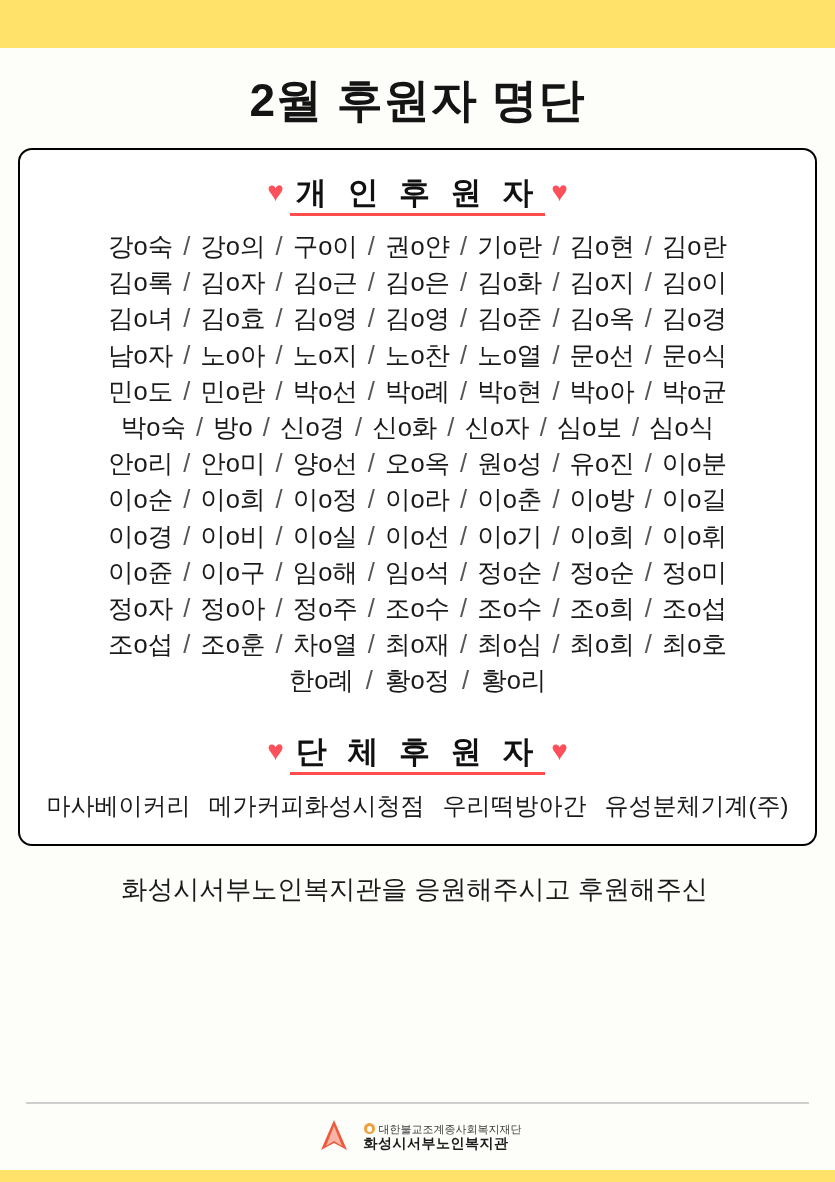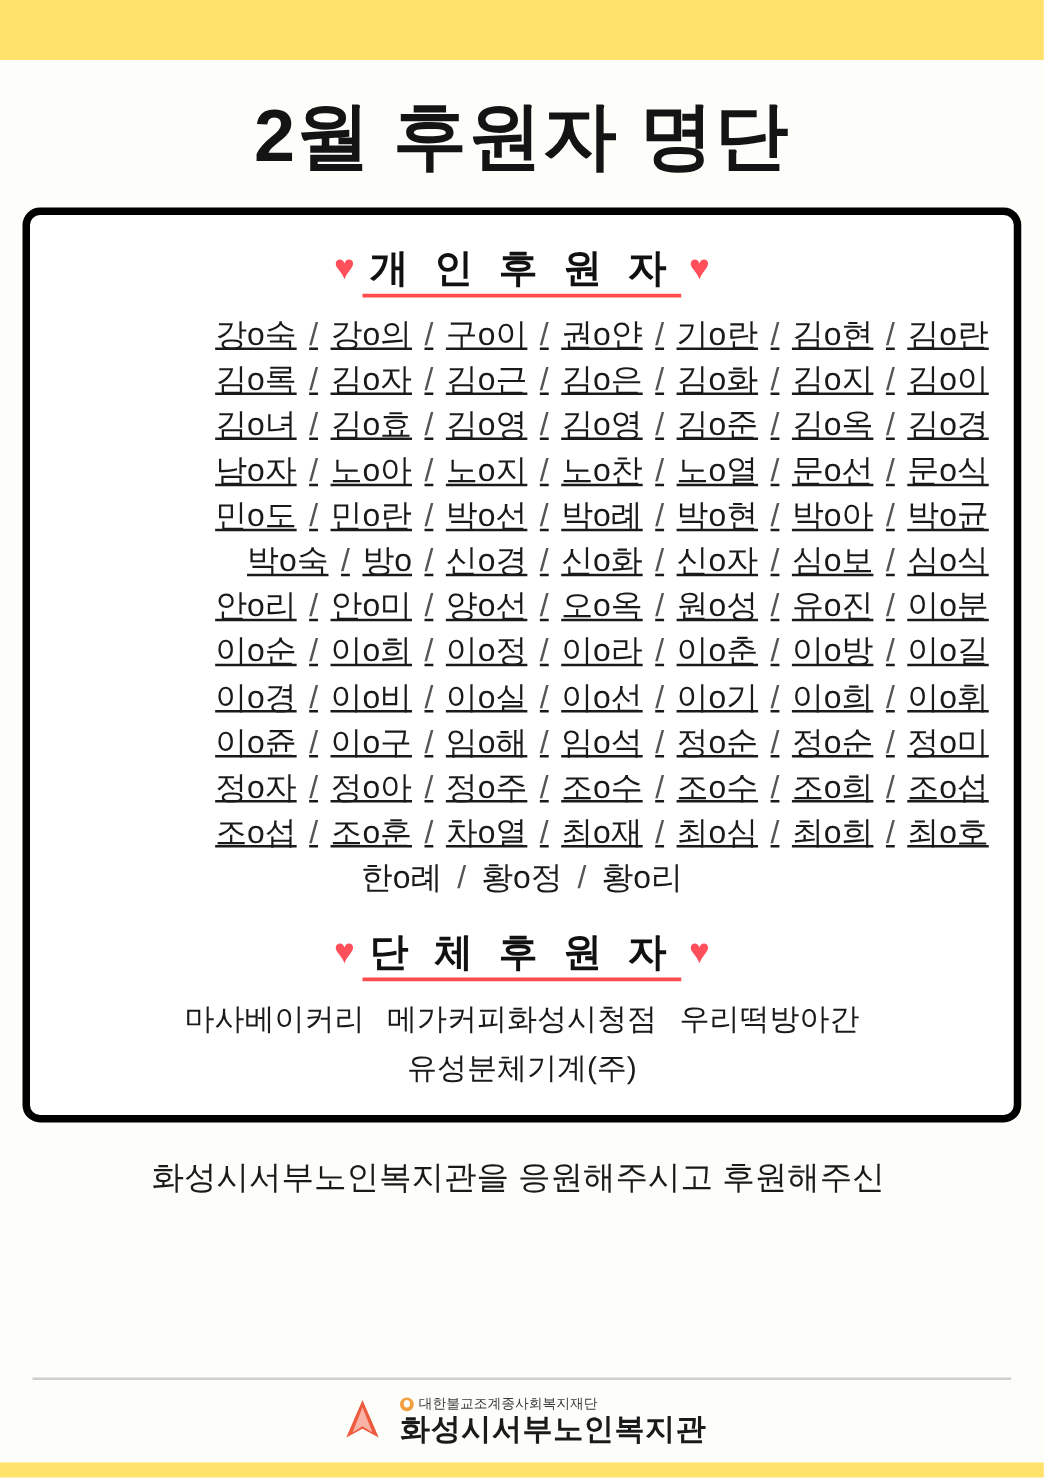--- a/index.html
+++ b/index.html
@@ -28,29 +28,29 @@
     flex: 0 0 auto;
   }
   .bottom-band {
     height: 12px;
     background: #ffe269;
     flex: 0 0 auto;
   }
   .title {
     flex: 0 0 auto;
     text-align: center;
-    font-size: 59px;
+    font-size: 46px;
     font-weight: bold;
     letter-spacing: 1px;
     color: #141414;
     padding: 22px 0 16px 0;
   }
   .card {
     margin: 0 18px;
-    border: 6px solid #000000;
+    border: 2px solid #000000;
     border-radius: 14px;
     background: #ffffff;
     padding: 16px 14px 18px 14px;
     box-sizing: border-box;
     flex: 0 0 auto;
   }
   .section-head {
     text-align: center;
     font-size: 31px;
     font-weight: bold;
@@ -76,23 +76,22 @@
     line-height: 1.42;
   }
   .name-row {
     display: flex;
     justify-content: center;
     align-items: baseline;
     gap: 0;
     white-space: nowrap;
   }
   .name-row.full {
-    justify-content: flex-end;
+    justify-content: center;
     padding: 0 6px;
-    text-decoration: underline;
   }
   .name {
     display: inline-block;
     text-align: center;
   }
   .sep {
     color: #555;
     padding: 0 10px;
   }
   .name-row.center .name { padding: 0 2px; }
@@ -156,21 +155,21 @@
   }
   .footer-top .budot::after {
     content: "";
     position: absolute;
     left: 3px; top: 2.5px;
     width: 5px; height: 6px;
     border-radius: 50%;
     background: #fff;
   }
   .footer-main {
-    font-size: 24px;
+    font-size: 14px;
     font-weight: bold;
     color: #1a1a1a;
     letter-spacing: 0.5px;
   }
 </style>
 </head>
 <body>
 
 <div class="poster">
 
@@ -381,21 +380,21 @@
       <div class="name-row center">
         <span class="name">한o례</span>
         <span class="sep">/</span>
         <span class="name">황o정</span>
         <span class="sep">/</span>
         <span class="name">황o리</span>
       </div>
 
     </div>
 
-    <div class="section-head" style="margin-top:20px;">
+    <div class="section-head" style="margin-top:32px;">
       <span class="heart">♥</span><span class="txt">단 체 후 원 자</span><span class="heart">♥</span>
     </div>
 
     <div class="orgs">
       <div>
         <span class="org">마사베이커리</span><span class="org">메가커피화성시청점</span><span class="org">우리떡방아간</span><span class="org">유성분체기계(주)</span>
       </div>
     </div>
 
   </div>

